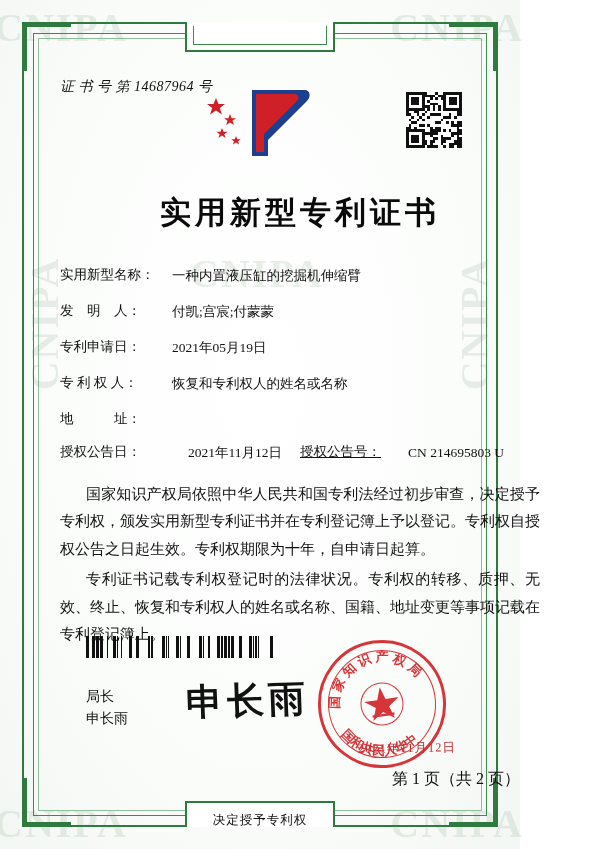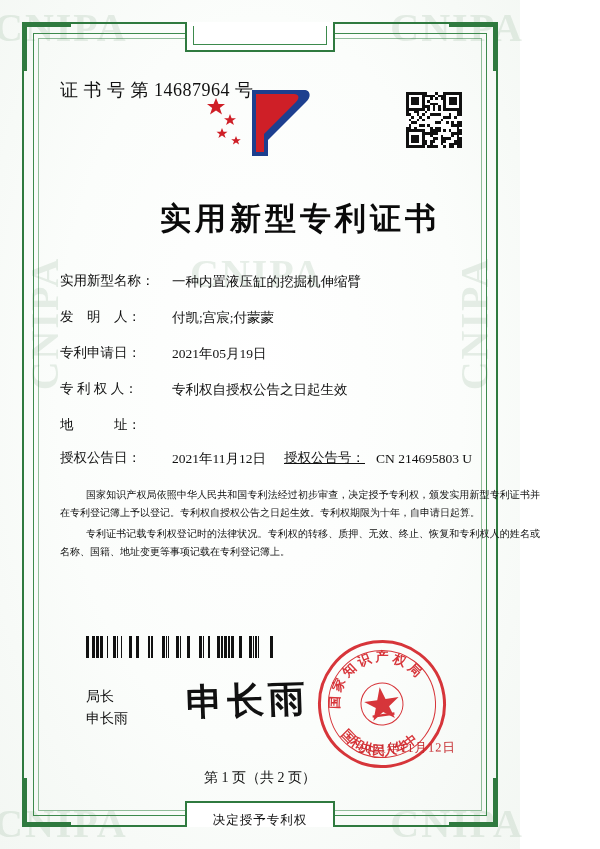--- a/index.html
+++ b/index.html
@@ -71,22 +71,23 @@
     box-sizing:border-box;
   }
 
   
   .content {
     position:absolute; left:60px; top:78px; width:480px;
   }
 
   .cert-no {
     font-family:"Liberation Serif", serif;
-    font-size:18px; color:#111;
+    font-size:14px; color:#111;
     letter-spacing:0.5px;
+    font-style:italic;
   }
 
   
   .logo {
     position:absolute; left:50%; top:84px; transform:translateX(-50%);
     width:108px; height:78px;
   }
   
   .qr {
     position:absolute; right:58px; top:92px;
@@ -110,28 +111,28 @@
 
   .fields { margin-top:32px; font-family:"Liberation Serif", serif; color:#111; }
   .row { display:flex; align-items:flex-start; margin:0 0 15px 0; font-size:13.5px; }
   .row .lbl {
     width:112px; flex:0 0 112px;
     letter-spacing:0px;
     white-space:nowrap;
   }
   .row .val { flex:1; line-height:1.55; }
   .row.two { display:flex; }
-  .row.two .pair { display:flex; }
+  .row.two .pair { display:flex;gap:16px; }
   .row.two .pair .lbl { width:112px; flex:0 0 112px; }
   .row.two .pair.second .lbl { width:92px; flex:0 0 92px; padding-left:18px;text-decoration:underline;}
 
   .para {
     margin-top:16px;
     font-family:Liberation Sans, sans-serif;
-    font-size:10px;
+    font-size:15px;
     line-height:1.85;
     text-align:justify;
     color:#111;
   }
   .para p { margin:0 0 2px 0; text-indent:26px; }
 
   
   .barcode {
     position:absolute; left:86px; top:636px; width:190px; height:22px;
     display:flex; align-items:stretch;
@@ -185,23 +186,23 @@
     position:absolute; right:64px; top:740px;
     font-family:"Liberation Serif", serif;
     font-size:12.5px;
     color:#c5282c;
     transform:rotate(-1deg);
     letter-spacing:1px;
   }
 
   .page-num {
     position:absolute; left:0; right:0; top:769px;
-    text-align:center;
+    text-align:right;
     font-family:"Liberation Serif", serif;
-    font-size:14px; color:#111;
+    font-size:16px; color:#111;
   }
   .footer-note {
     position:absolute; left:0; right:0; top:812px;
     text-align:center;
     font-family:"Liberation Serif", serif;
     font-size:12.5px; color:#111;
     letter-spacing:1px;
   }
 </style>
 </head>
@@ -699,21 +700,21 @@
       <div class="row">
         <div class="lbl">发　明　人：</div>
         <div class="val">付凯;宫宸;付蒙蒙</div>
       </div>
       <div class="row">
         <div class="lbl">专利申请日：</div>
         <div class="val">2021年05月19日</div>
       </div>
       <div class="row">
         <div class="lbl">专 利 权 人：</div>
-        <div class="val">专利权自授权公告之日起生效</div>
+        <div class="val">恢复和专利权人的姓名或名称</div>
       </div>
       <div class="row">
         <div class="lbl">地　　　址：</div>
       </div>
       <div class="row two">
         <div class="pair">
           <div class="lbl">授权公告日：</div>
           <div class="val">2021年11月12日</div>
         </div>
         <div class="pair second">

